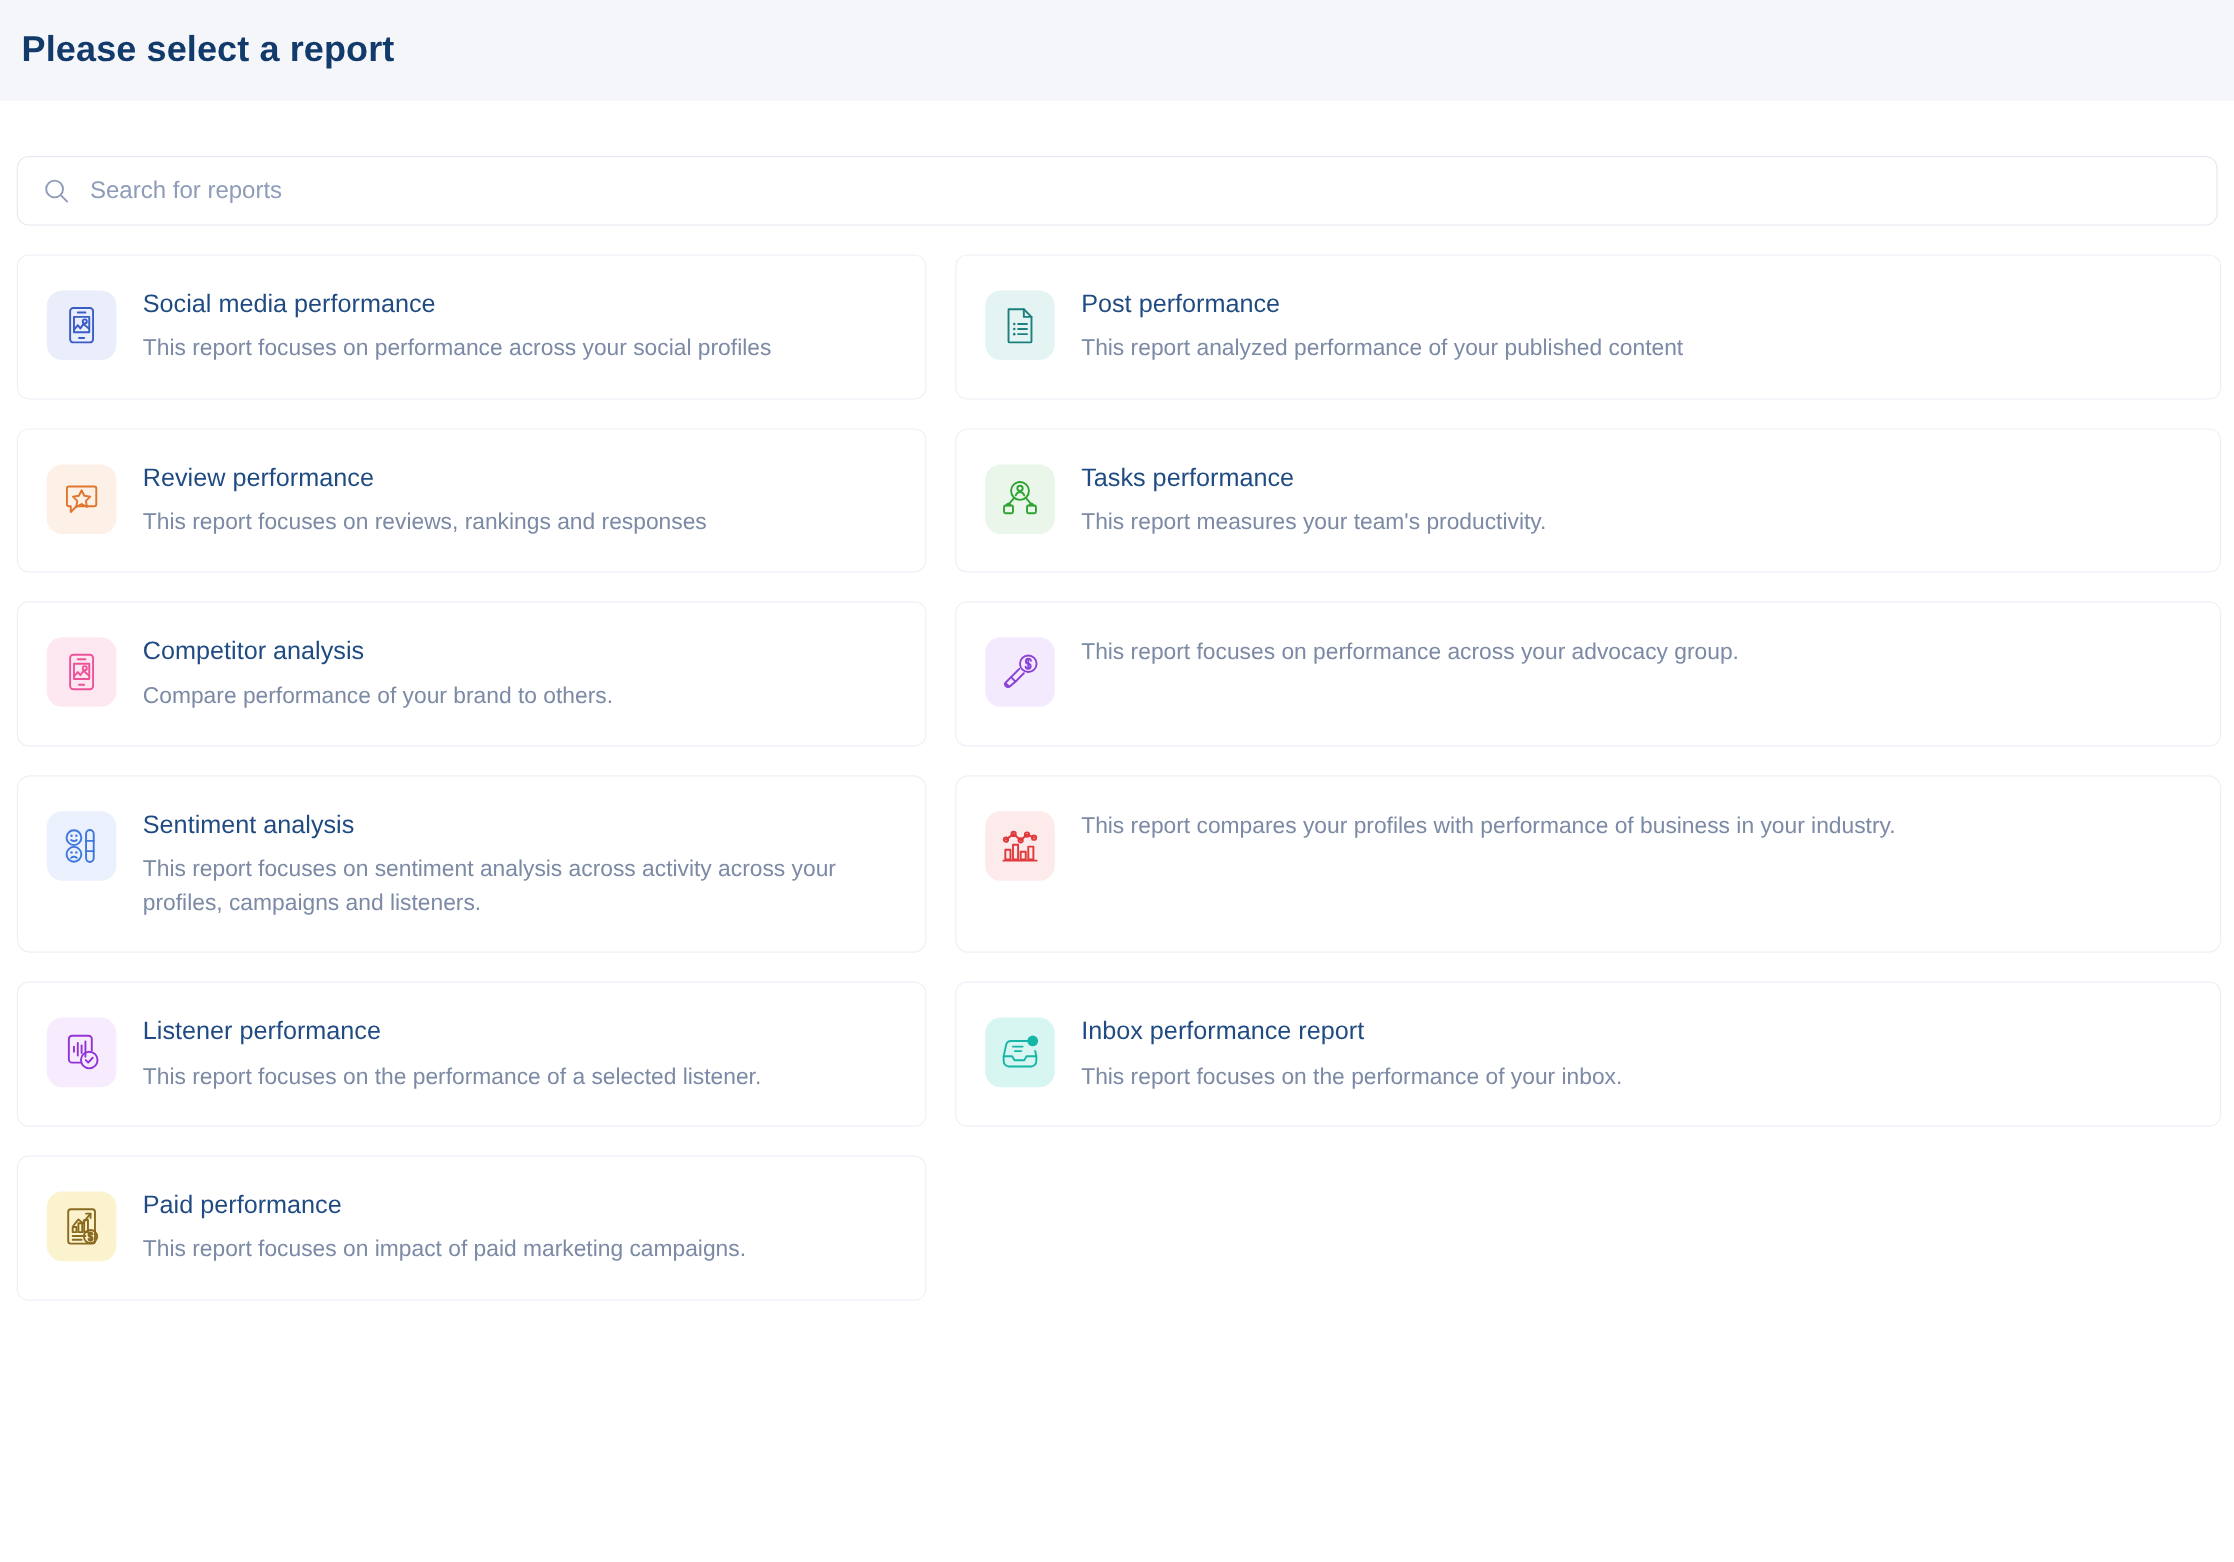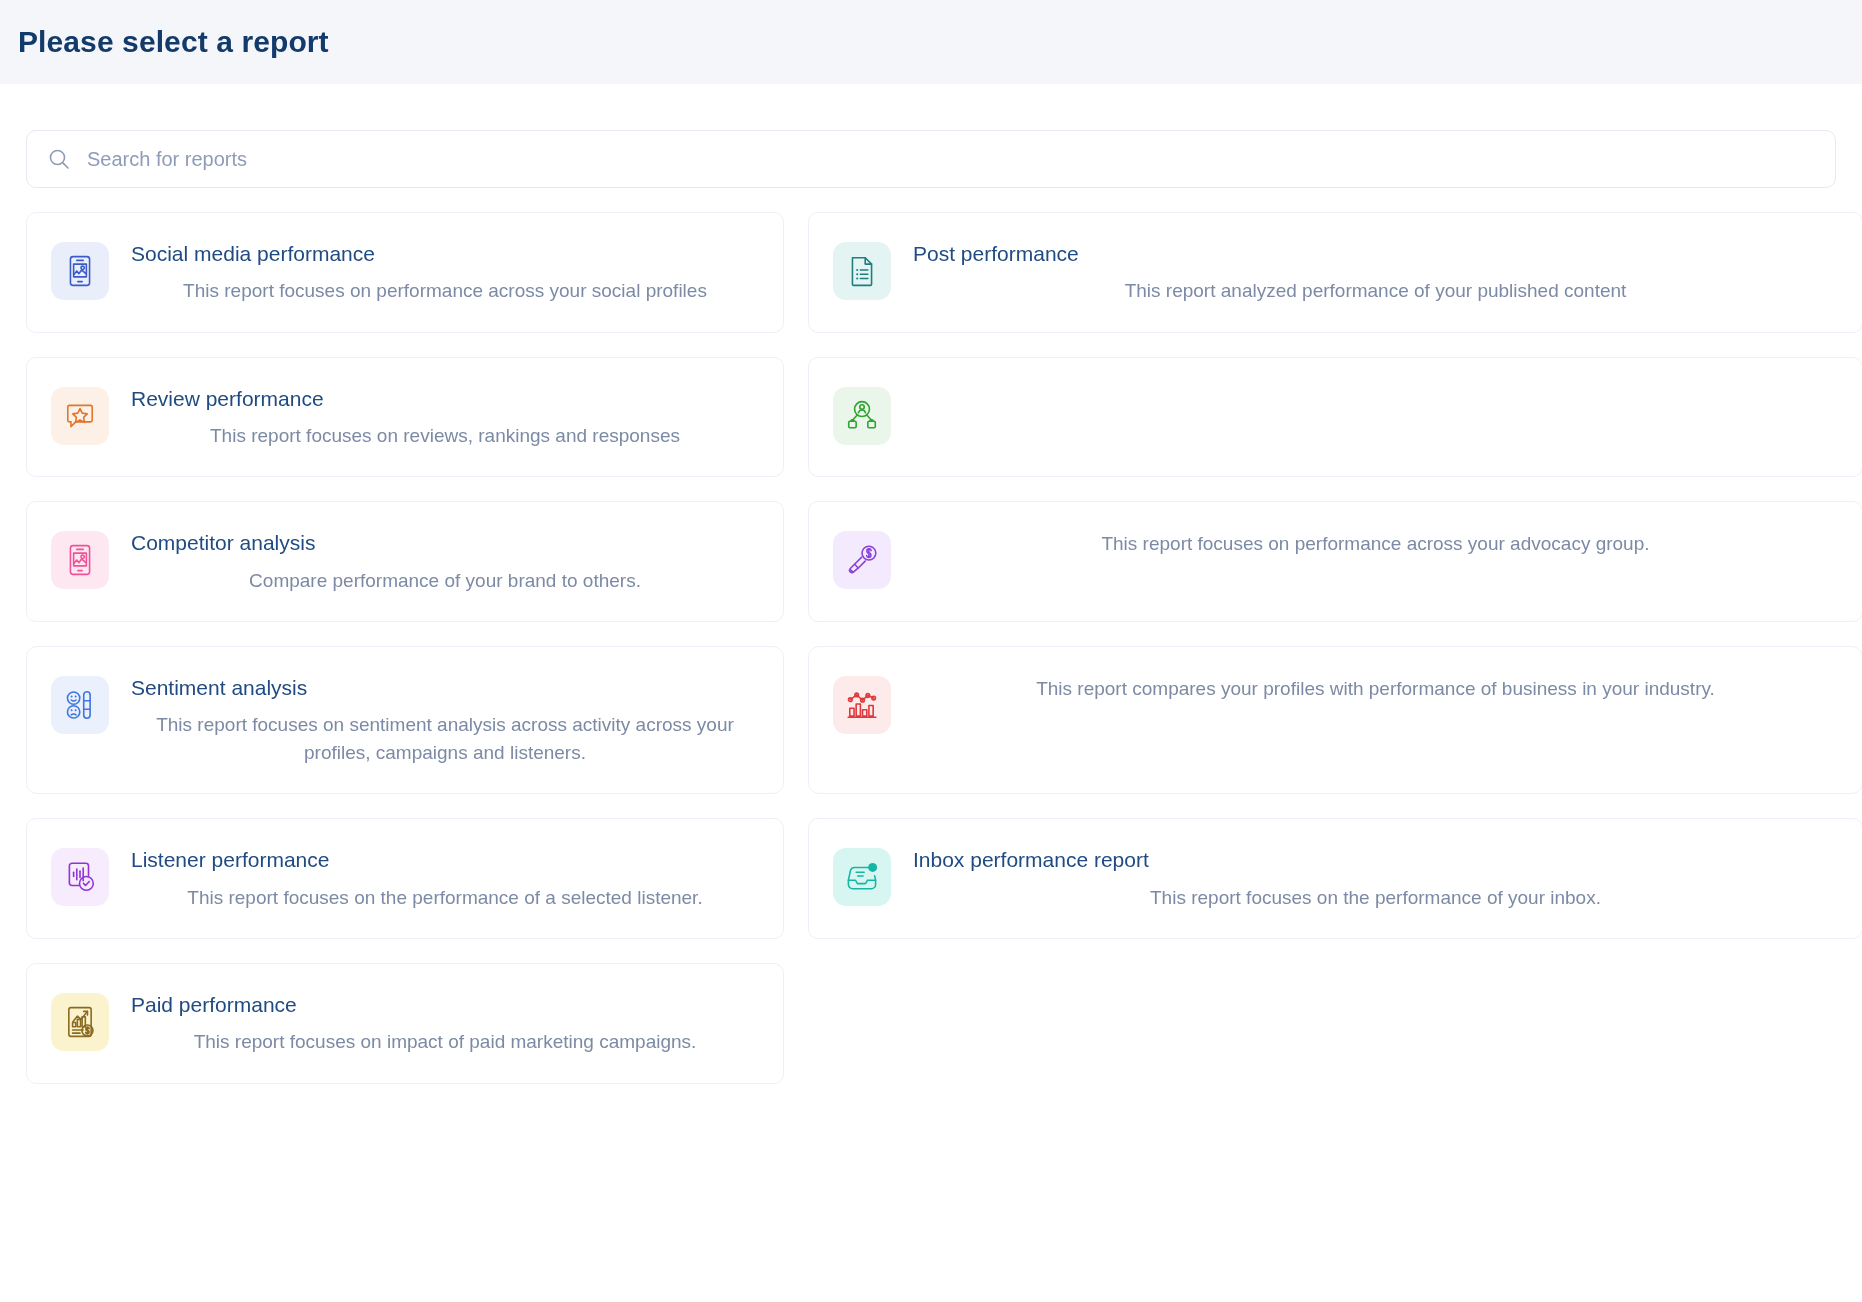--- a/index.html
+++ b/index.html
@@ -22,21 +22,21 @@
   .page-header h1 {
     margin: 0;
     font-size: 30px;
     font-weight: 700;
     letter-spacing: .1px;
     color: #123a6b;
   }
 
   
   .content {
-    padding: 0 26px;
+    padding: 0 14px;
     background: #ffffff;
   }
 
   
   .search-wrap {
     margin: 46px 0 24px 0;
     height: 58px;
     border: 1px solid #e6e9f2;
     border-radius: 10px;
     background: #ffffff;
@@ -101,21 +101,20 @@
     color: #1f4b82;
     font-weight: 400;
     line-height: 1.2;
     margin: 0 0 11px 0;
   }
   .card-desc {
     font-size: 19px;
     color: #7c8aa5;
     line-height: 1.45;
     margin: 0;
-    text-align: center;
   }
 
   
   .card.tall { min-height: 146px; border-radius: 11px; }
 </style>
 </head>
 <body>
 
 <div class="page-header">
   <h1>Please select a report</h1>
@@ -184,20 +183,24 @@
         <div class="card-icon" style="background:#e9f6e9">
           <svg width="34" height="34" viewBox="0 0 32 32">
             <circle cx="16" cy="9.5" r="7" stroke="#2fa231" fill="none" stroke-width="1.5" stroke-linecap="round" stroke-linejoin="round"></circle>
             <circle cx="16" cy="7.5" r="2.1" stroke="#2fa231" fill="none" stroke-width="1.5" stroke-linecap="round" stroke-linejoin="round"></circle>
             <path d="M12.7 13 a3.4 3.4 0 0 1 6.6 0" stroke="#2fa231" fill="none" stroke-width="1.5" stroke-linecap="round" stroke-linejoin="round"></path>
             <path d="M11.5 15 L7 20 M20.5 15 L25 20" stroke="#2fa231" fill="none" stroke-width="1.5" stroke-linecap="round" stroke-linejoin="round"></path>
             <rect x="3.5" y="21" width="7" height="6" rx="1.2" stroke="#2fa231" fill="none" stroke-width="1.5" stroke-linecap="round" stroke-linejoin="round"></rect>
             <rect x="21.5" y="21" width="7" height="6" rx="1.2" stroke="#2fa231" fill="none" stroke-width="1.5" stroke-linecap="round" stroke-linejoin="round"></rect>
             <path d="M5.5 21 a1.5 1.5 0 0 1 3 0 M23.5 21 a1.5 1.5 0 0 1 3 0" stroke="#2fa231" fill="none" stroke-width="1.5" stroke-linecap="round" stroke-linejoin="round"></path>
           </svg>
+        </div>
+        <div class="card-text">
+          <div class="card-title">Tasks performance</div>
+          <div class="card-desc">This report measures your team's productivity.</div>
         </div>
       </div>
       <div class="card">
         <div class="card-icon" style="background:#fde8f1">
           <svg width="34" height="34" viewBox="0 0 32 32">
             <rect x="7" y="2.5" width="18" height="27" rx="2.5" stroke="#f0529a" fill="none" stroke-width="1.5" stroke-linecap="round" stroke-linejoin="round"></rect>
             <line x1="13" y1="6" x2="19" y2="6" stroke="#f0529a" fill="none" stroke-width="1.5" stroke-linecap="round" stroke-linejoin="round"></line>
             <rect x="10" y="9.5" width="12" height="12" stroke="#f0529a" fill="none" stroke-width="1.5" stroke-linecap="round" stroke-linejoin="round"></rect>
             <circle cx="18.5" cy="13" r="1.6" stroke="#f0529a" fill="none" stroke-width="1.5" stroke-linecap="round" stroke-linejoin="round"></circle>
             <path d="M10.5 19 L13 16 L15 18.5 L17.5 15 L21.5 18.5" stroke="#f0529a" fill="none" stroke-width="1.5" stroke-linecap="round" stroke-linejoin="round"></path>

